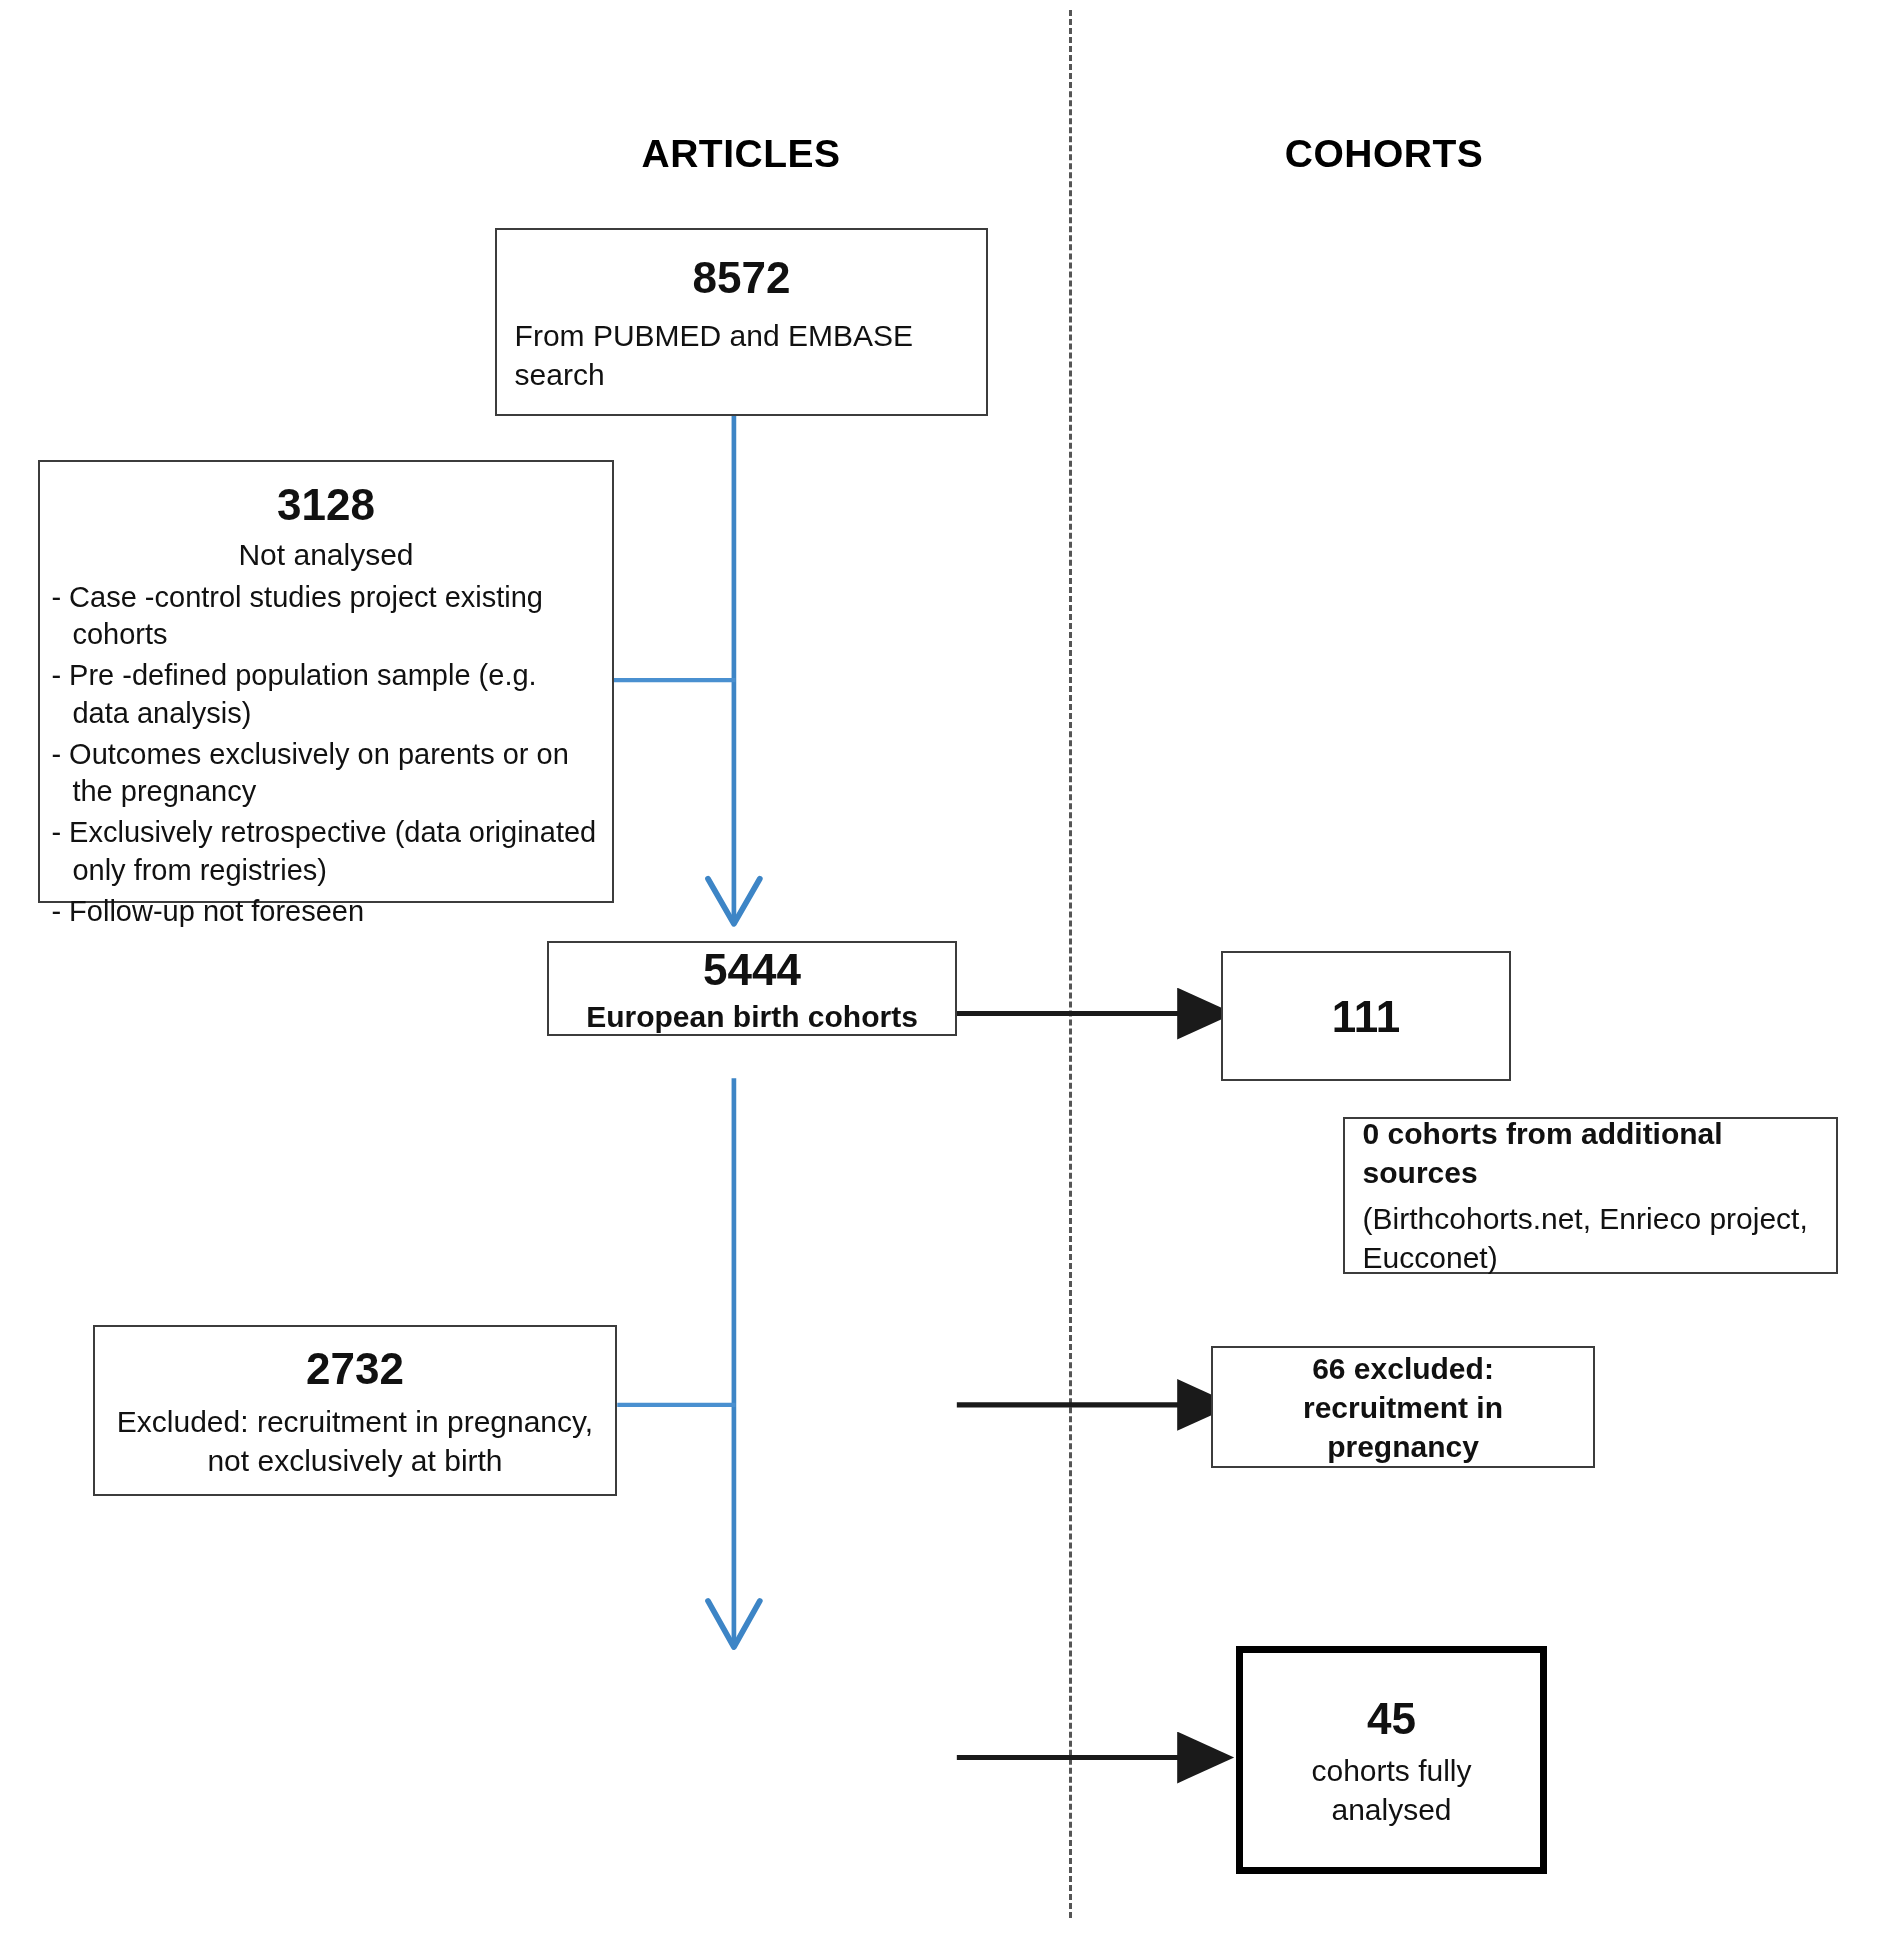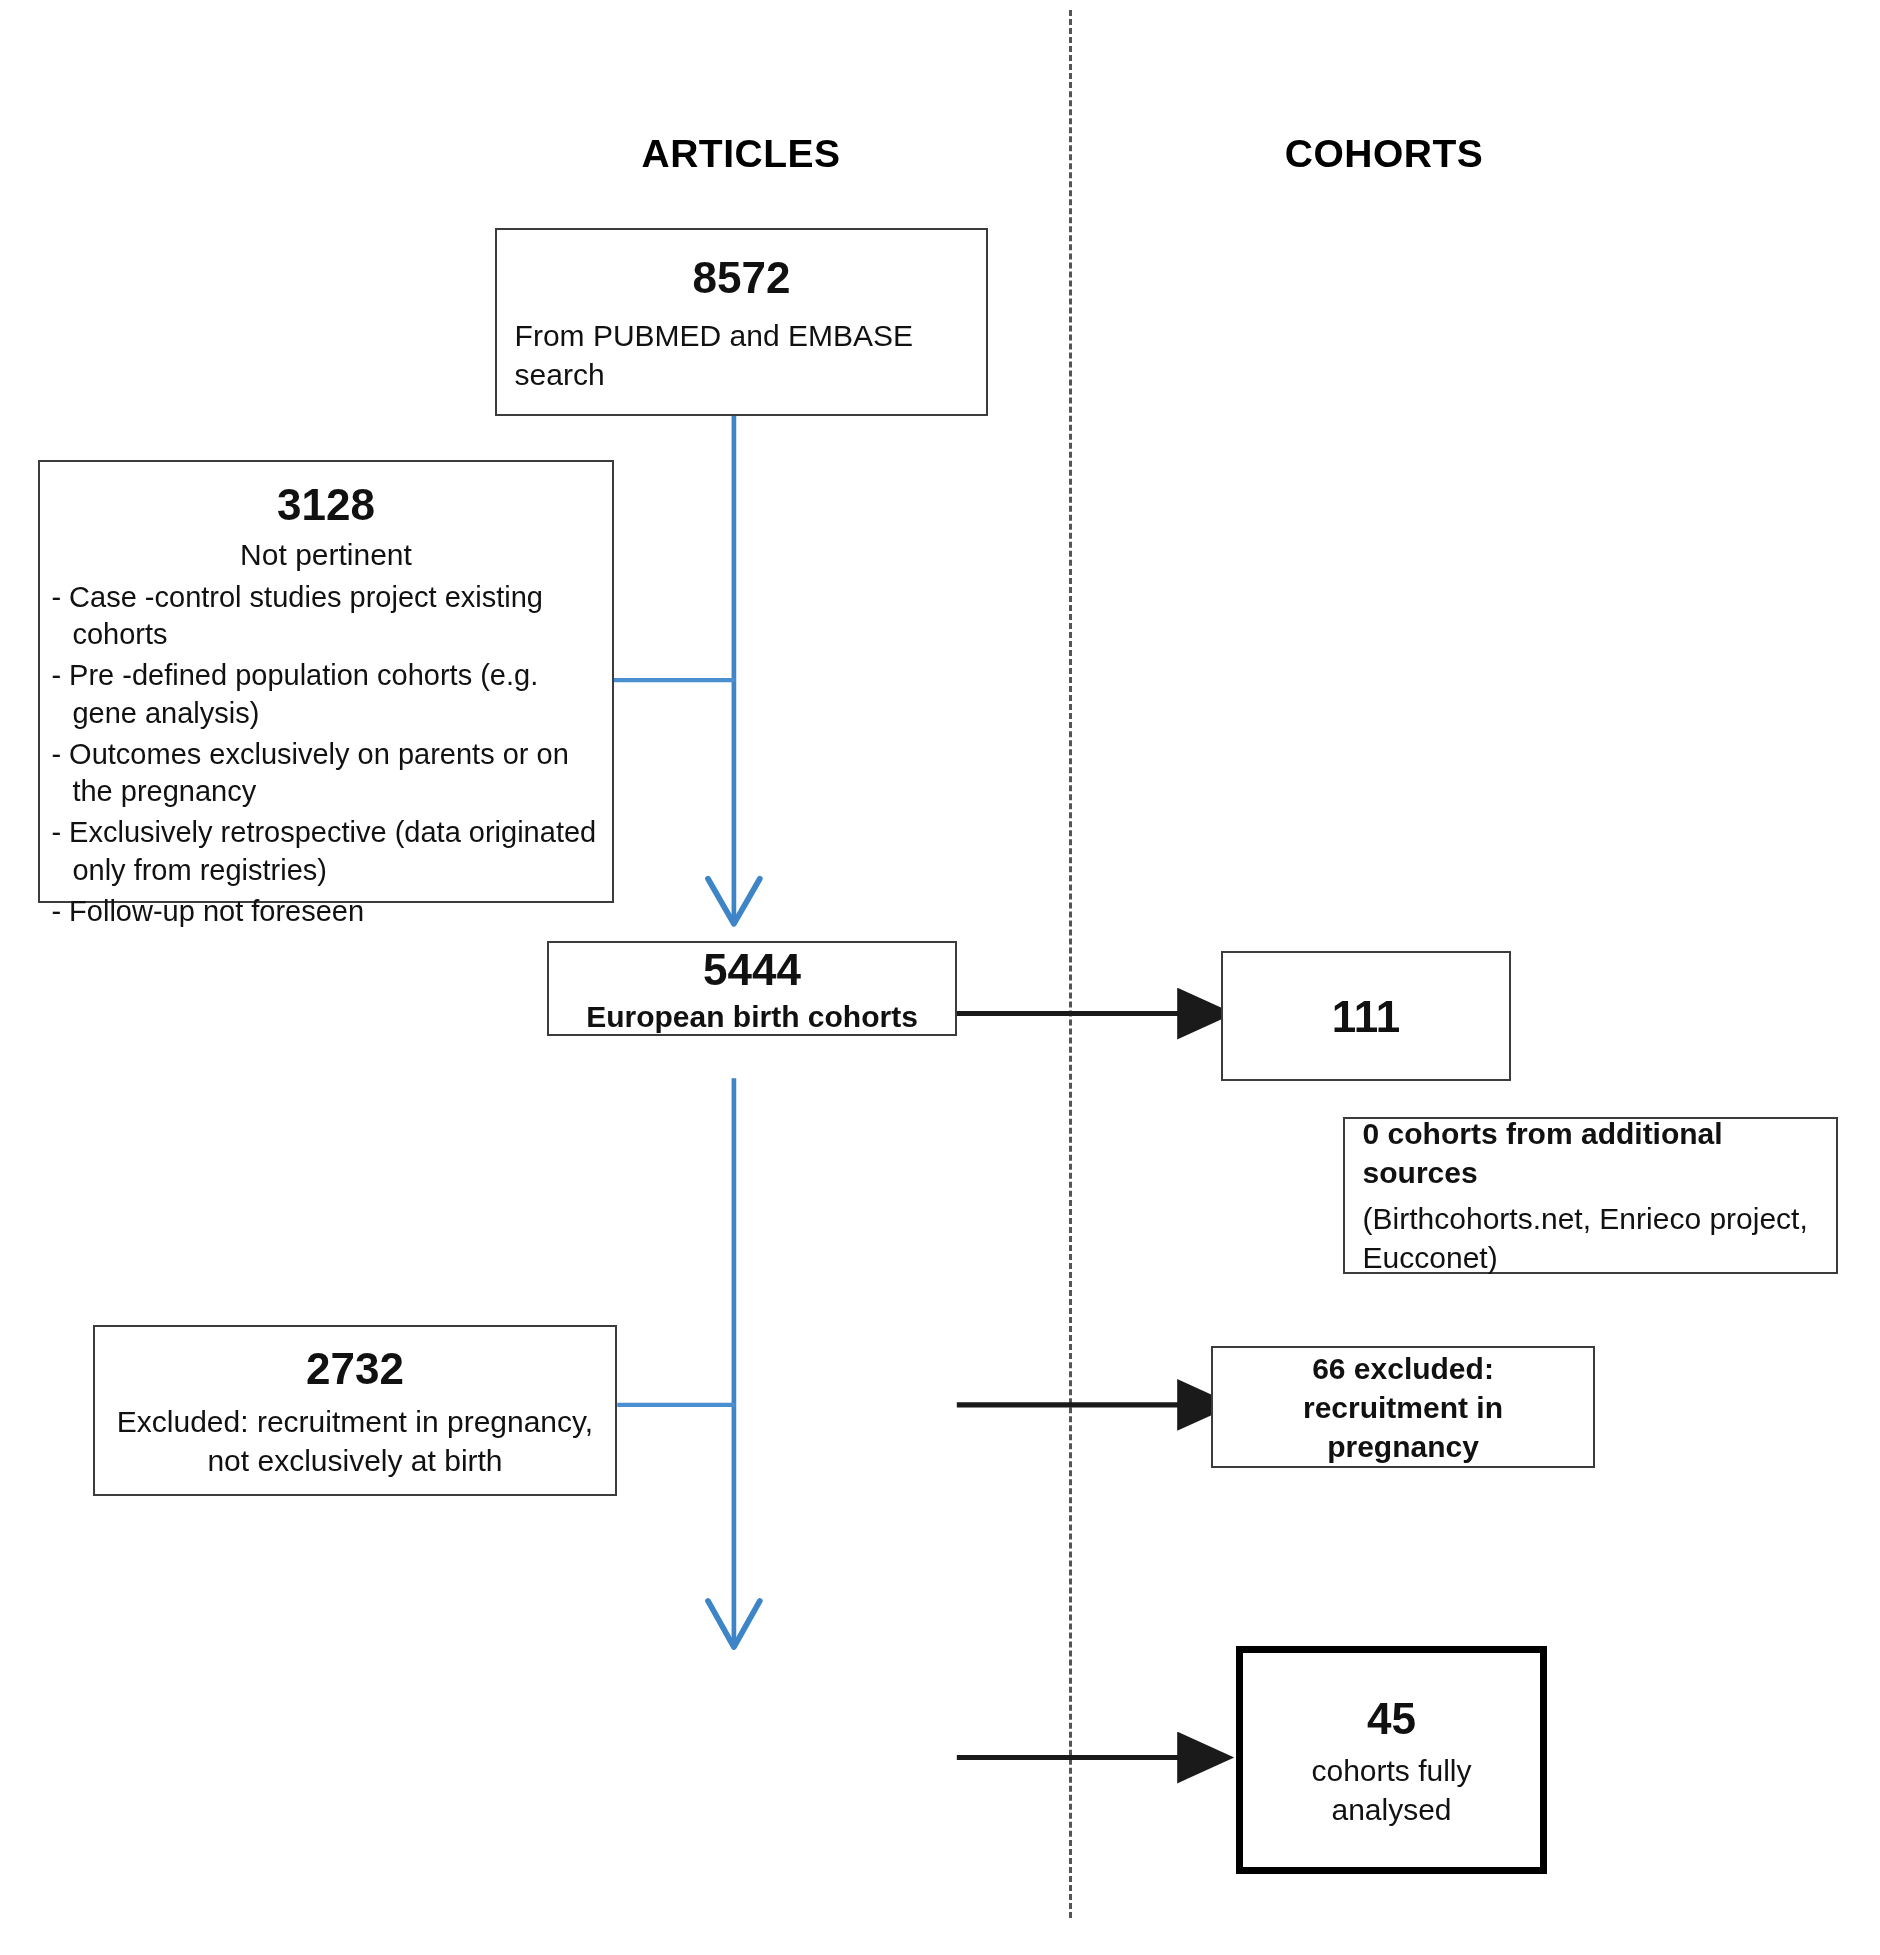--- a/index.html
+++ b/index.html
@@ -136,24 +136,24 @@
     <line x1="1845" y1="3390" x2="2290" y2="3390" stroke="#1a1a1a" stroke-width="10" marker-end="url(#blackhead)"></line>
   </svg>
 
   <div class="box" style="left:495px; top:228px; width:493px; height:188px;">
     <div class="num">8572</div>
     <div class="lbl pad" style="margin-top:11.4px;">From PUBMED and EMBASE search</div>
   </div>
 
   <div class="box" style="left:38px; top:460px; width:576px; height:443px; justify-content:flex-start; padding-top:14.5px;">
     <div class="num">3128</div>
-    <div class="lbl center" style="margin-top:3.1px;">Not pertinent</div>
+    <div class="lbl center" style="margin-top:3.1px;">Not analysed</div>
     <ul class="bullets">
       <li>Case -control studies project existing cohorts</li>
-      <li>Pre -defined population cohorts (e.g. gene analysis)</li>
+      <li>Pre -defined population sample (e.g. data analysis)</li>
       <li>Outcomes exclusively on parents or on the pregnancy</li>
       <li>Exclusively retrospective (data originated only from registries)</li>
       <li>Follow-up not foreseen</li>
     </ul>
   </div>
 
   <div class="box" style="left:547px; top:941px; width:410px; height:95px;">
     <div class="num">5444</div>
     <div class="lbl center bold">European birth cohorts</div>
   </div>

